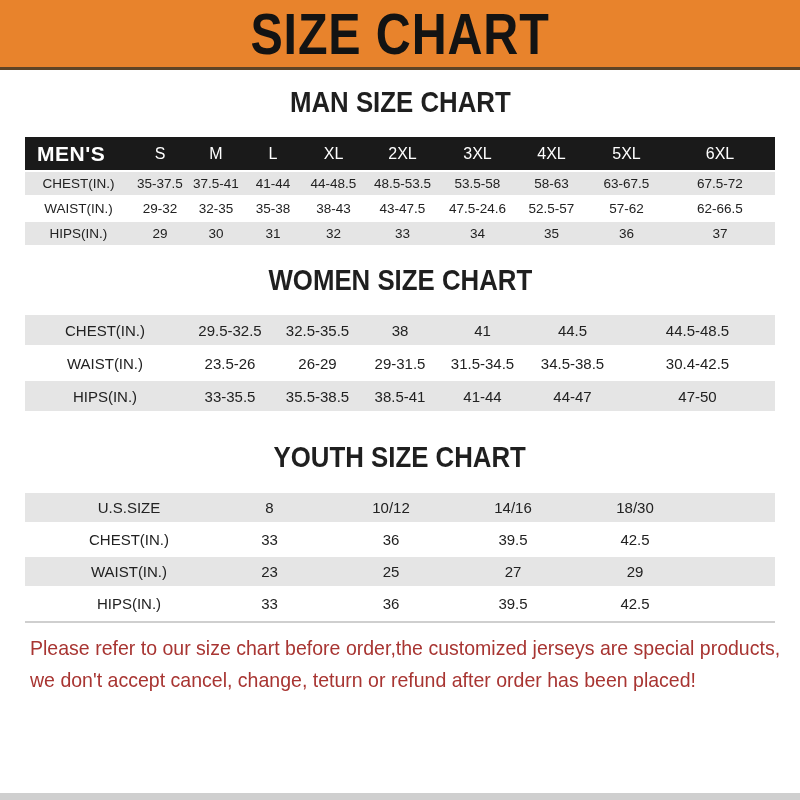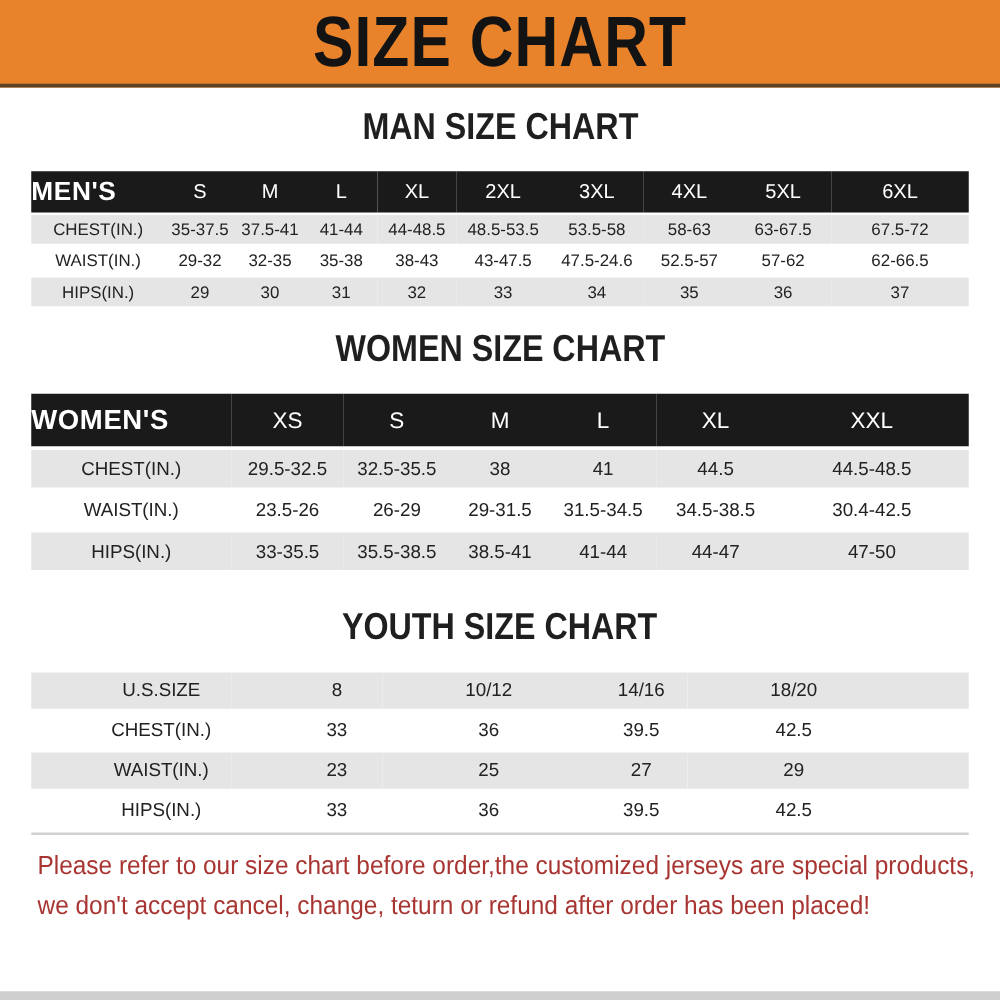--- a/index.html
+++ b/index.html
@@ -64,21 +64,21 @@
   th {
     background: var(--bar_bg, #1A1A1A);
     color: var(--bar_text, #FFFFFF);
     font-weight: normal;
     text-align: center;
     vertical-align: middle;
   }
   th.corner-label {
     text-align: left;
     font-weight: bold;
-    padding-left: 0;
+    padding-left: 12px;
     letter-spacing: 0.5px;
     margin-left: 24px;
   }
   td {
     text-align: center;
     vertical-align: middle;
     color: #222;
   }
   tr.stripe td { background: var(--stripe_bg, #E5E5E5); }
   tr.plain  td { background: #FFFFFF; }
@@ -203,29 +203,20 @@
   <colgroup>
     <col style="width:160px">
       <col style="width:90px">
       <col style="width:85px">
       <col style="width:80px">
     <col style="width:85px">
       <col style="width:95px">
       <col style="width:155px">
   </colgroup>
   <tbody>
-      <tr>
-    <th class="corner-label">WOMEN'S</th>
-    <th>XS</th>
-    <th>S</th>
-    <th>M</th>
-    <th>L</th>
-    <th>XL</th>
-    <th>XXL</th>
-  </tr>
   <tr class="stripe">
     <td>CHEST(IN.)</td>
     <td>29.5-32.5</td>
     <td>32.5-35.5</td>
     <td>38</td>
     <td>41</td>
     <td>44.5</td>
     <td>44.5-48.5</td>
   </tr>
   <tr class="plain">
@@ -261,21 +252,21 @@
       <col style="width:122px">
     <col style="width:122px">
       <col style="width:103px">
   </colgroup>
   <tbody>
   <tr class="stripe">
     <td>U.S.SIZE</td>
     <td>8</td>
     <td>10/12</td>
     <td>14/16</td>
-    <td>18/20</td>
+    <td>18/30</td>
     <td></td>
   </tr>
   <tr class="plain">
     <td>CHEST(IN.)</td>
     <td>33</td>
     <td>36</td>
     <td>39.5</td>
     <td>42.5</td>
     <td></td>
   </tr>

